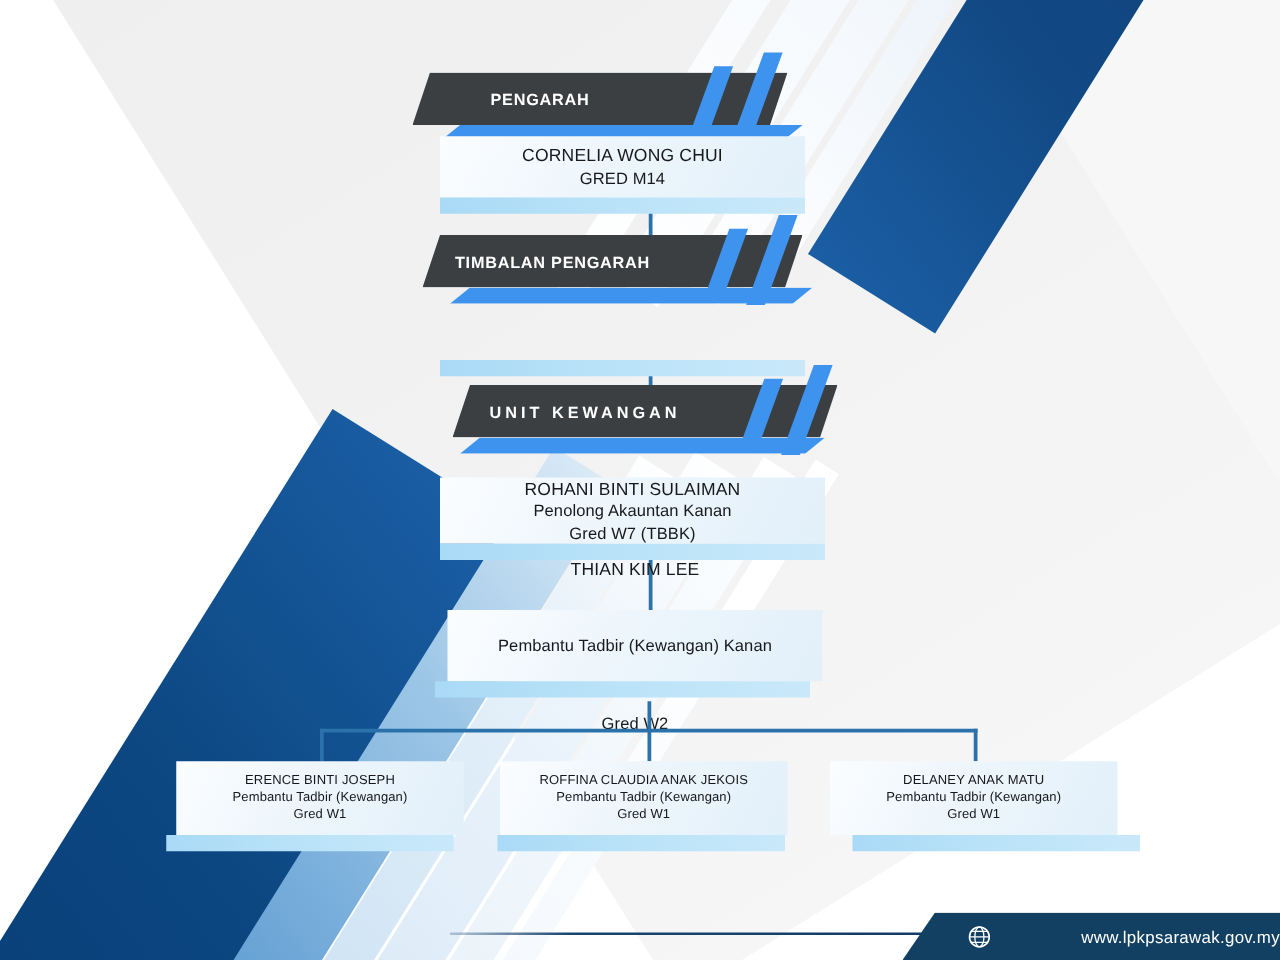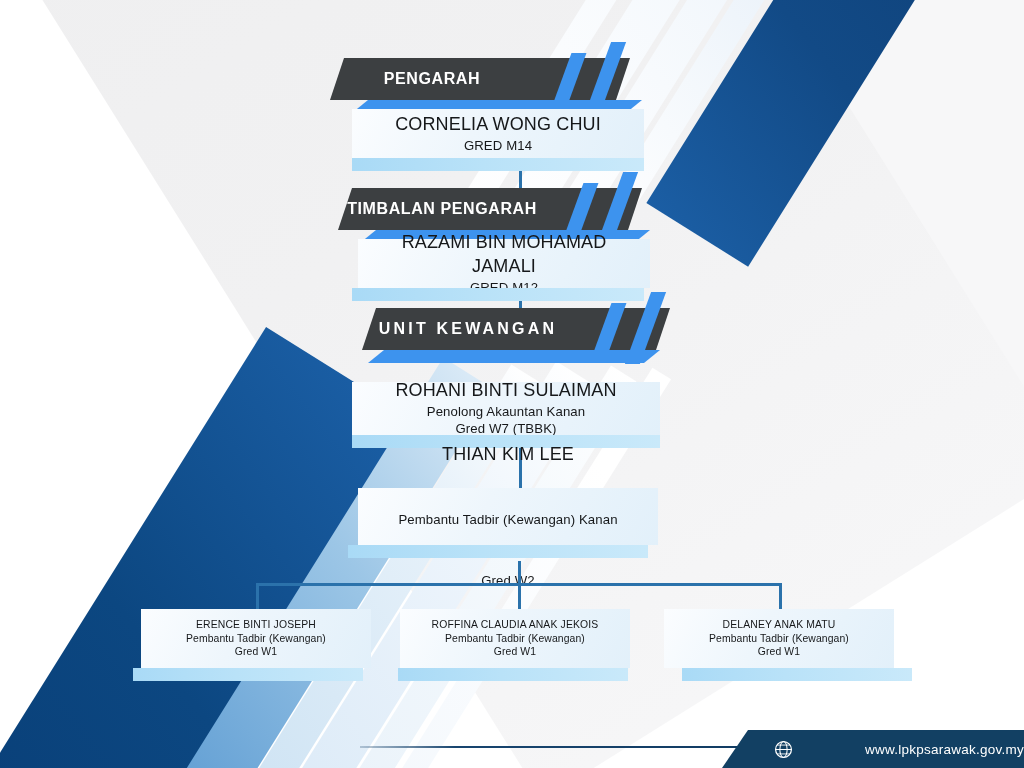--- a/index.html
+++ b/index.html
@@ -75,21 +75,21 @@
   .banner-dark {
     position: absolute; left: 0; top: 0;
     height: 42px;
     background: #3c3f41;
     clip-path: polygon(14px 0, 100% 0, calc(100% - 14px) 100%, 0 100%);
     display: flex; align-items: center; justify-content: center;
   }
   .banner-dark span {
     color: #ffffff;
     font-weight: bold;
-    font-size: 16px;
+    font-size: 13px;
     letter-spacing: 0.6px;
     white-space: nowrap;
     padding-right: 96px;
     text-align: center;
   }
   .banner-dark.wide-track span { letter-spacing: 3.2px; }
 
   
   .slash {
     position: absolute;
@@ -113,21 +113,21 @@
   .card-body {
     position: absolute; left: 0; top: 0;
     width: 100%;
     background: linear-gradient(118deg, #fbfdff 0%, #eef6fc 42%, #e2f0fa 100%);
     display: flex; flex-direction: column;
     align-items: center; justify-content: center;
     text-align: center;
     padding: 6px 10px;
   }
   .card-body .l1 {
-    font-size: 18px; color: #16181a; letter-spacing: 0.15px; line-height: 1.33;
+    font-size: 14px; color: #16181a; letter-spacing: 0.15px; line-height: 1.33;
   }
   .card-body .l2, .card-body .l3 {
     font-size: 13.2px; color: #16181a; letter-spacing: 0.1px; line-height: 1.33;
   }
   .card.small .card-body .l1 { font-size: 10.4px; }
   .card.small .card-body .l2,
   .card.small .card-body .l3 { font-size: 10.4px; }
 
   .card-accent {
     position: absolute;
@@ -208,24 +208,20 @@
     <div class="banner-wrap" style="left:338px; top:188px; width:330px; height:60px;">
       <div class="banner-dark" style="width:304px;">
         <span>TIMBALAN PENGARAH</span>
       </div>
       <div class="slash slash-a" style="left:236px;"></div>
       <div class="slash slash-b" style="left:272px;"></div>
     </div>
     <div class="banner-underbar" style="left:360px; top:230px; width:290px;"></div>
 
     <div class="card" style="left:358px; top:239px; width:292px; height:62px;">
-      <div class="card-body" style="height:49px;">
-        <div class="l1">RAZAMI BIN MOHAMAD JAMALI</div>
-        <div class="l2">GRED M12</div>
-      </div>
       <div class="card-accent" style="left:-6px; top:49px; width:292px;"></div>
     </div>
 
     <div class="vline" style="left:519px; top:301px; height:17px;"></div>
 
     <div class="banner-wrap" style="left:362px; top:308px; width:330px; height:60px;">
       <div class="banner-dark wide-track" style="width:308px;">
         <span>UNIT KEWANGAN</span>
       </div>
       <div class="slash slash-a" style="left:240px;"></div>

